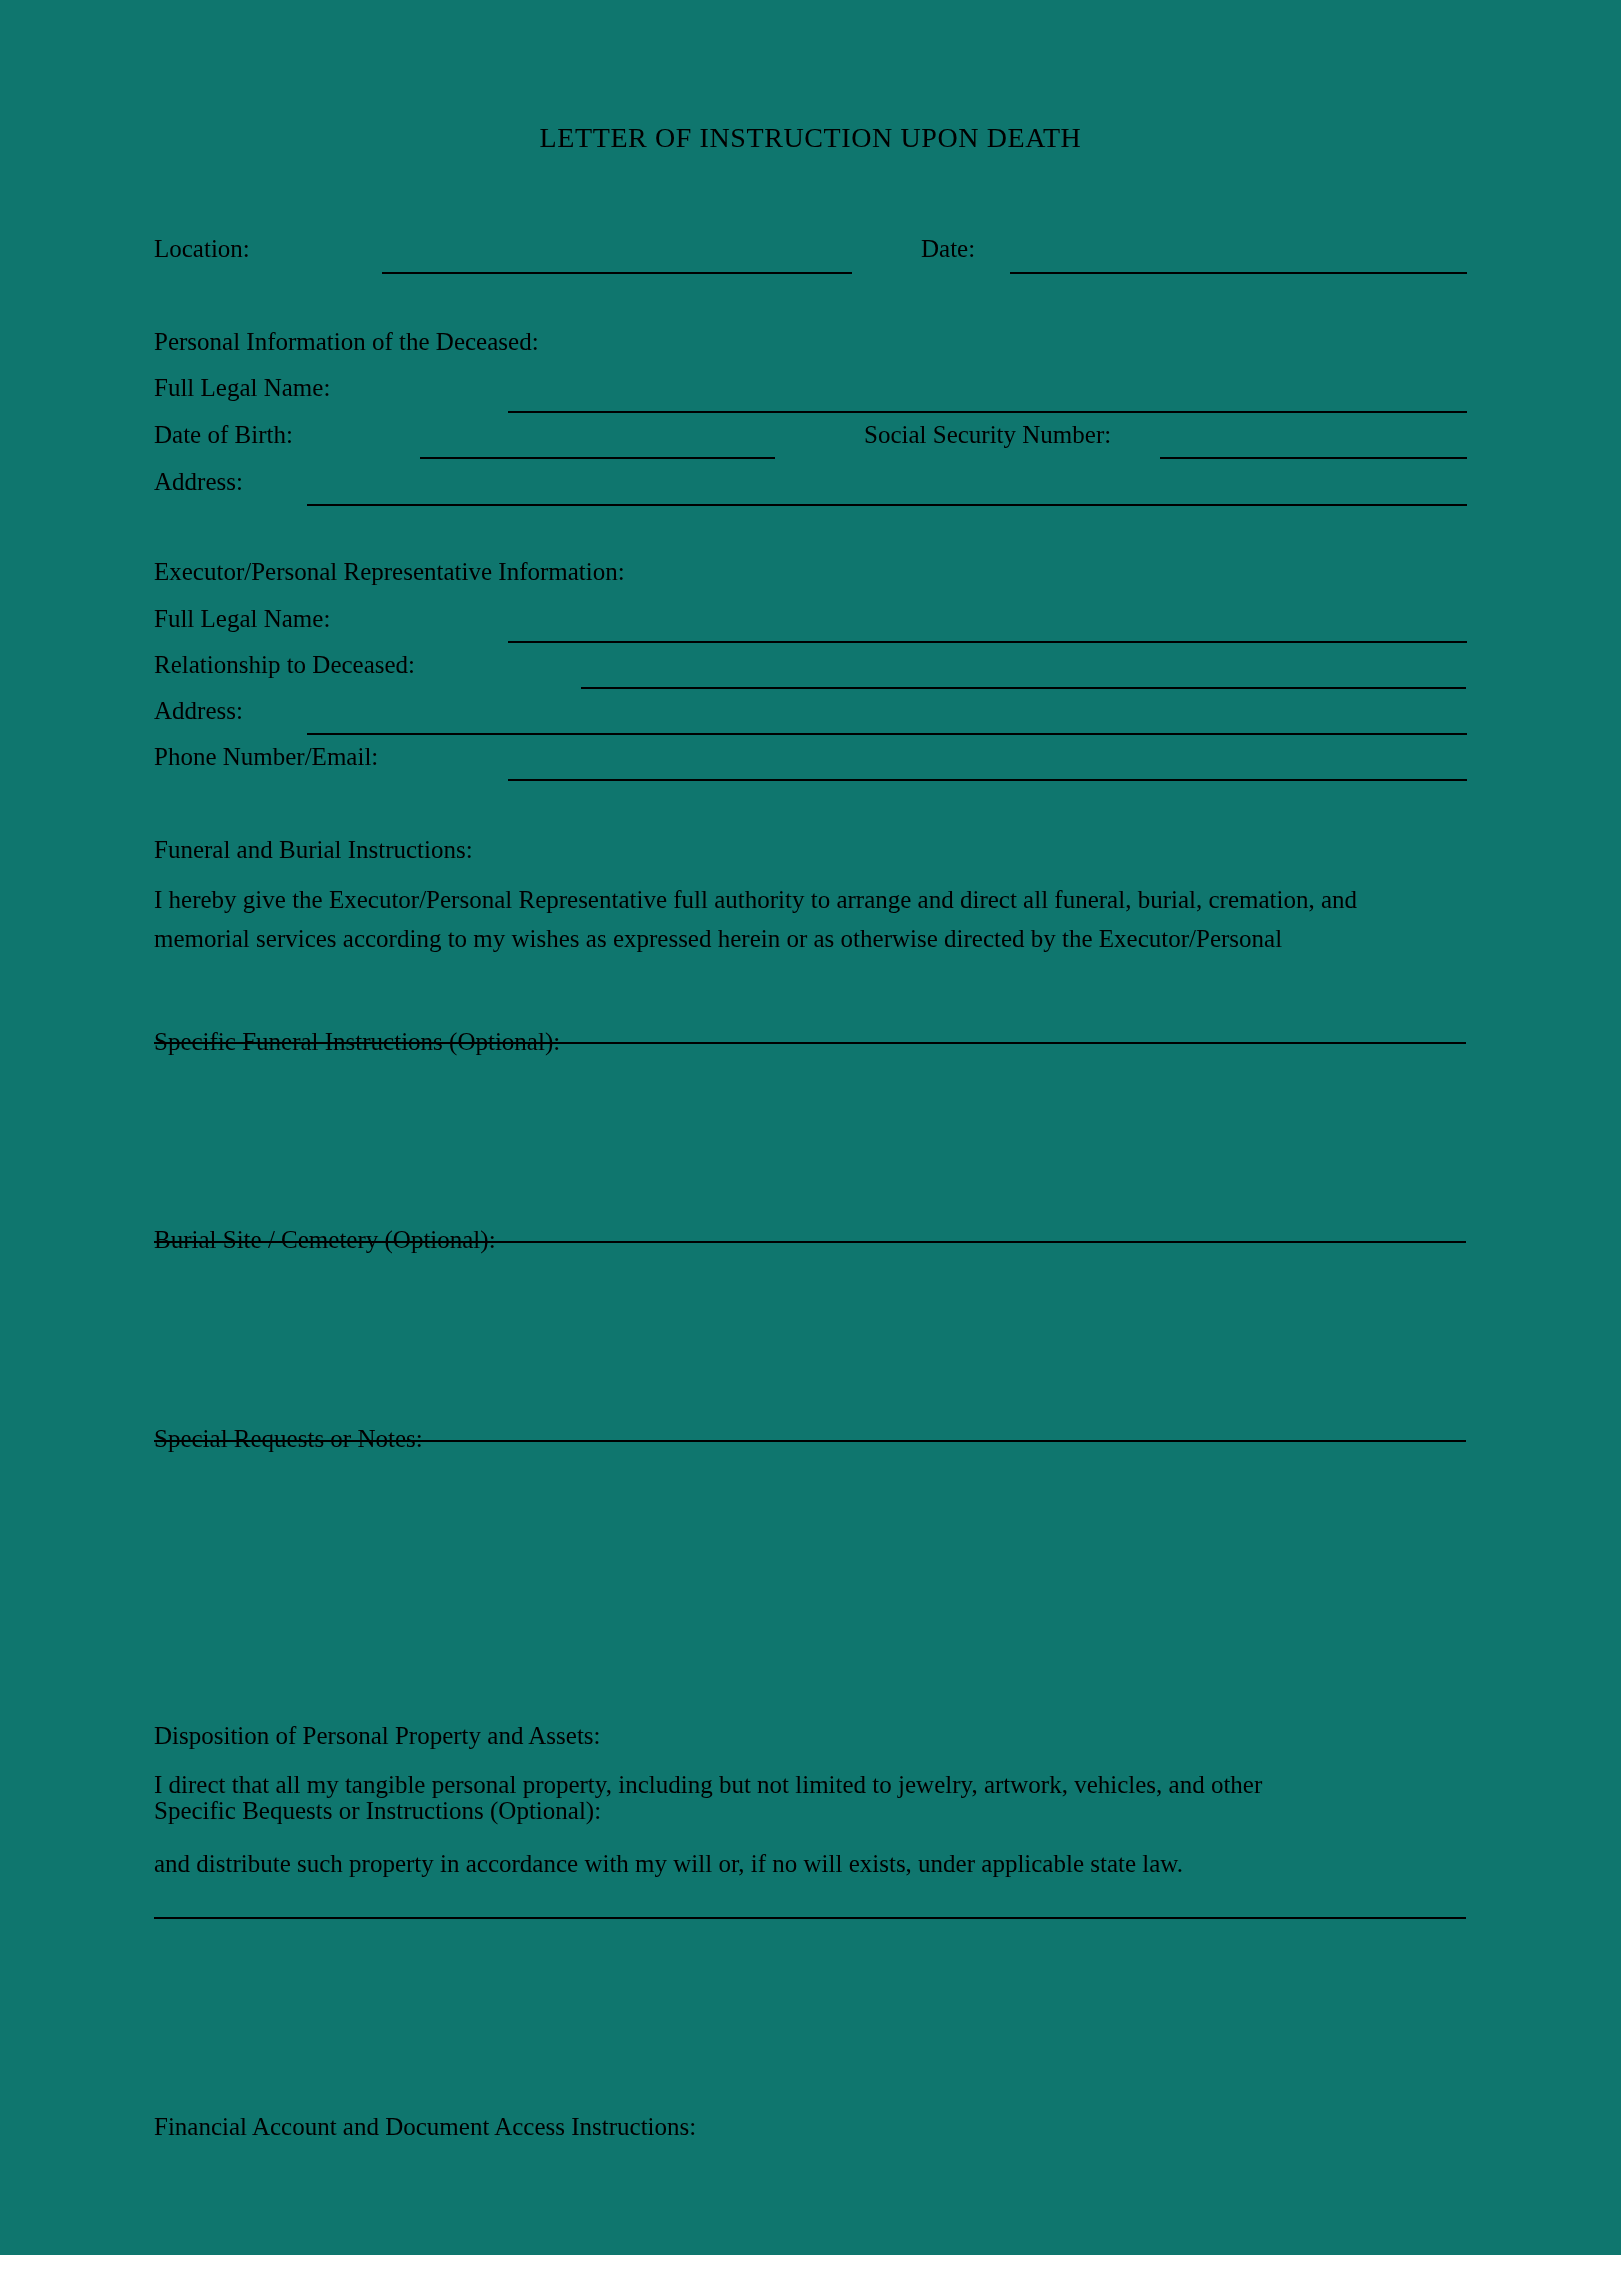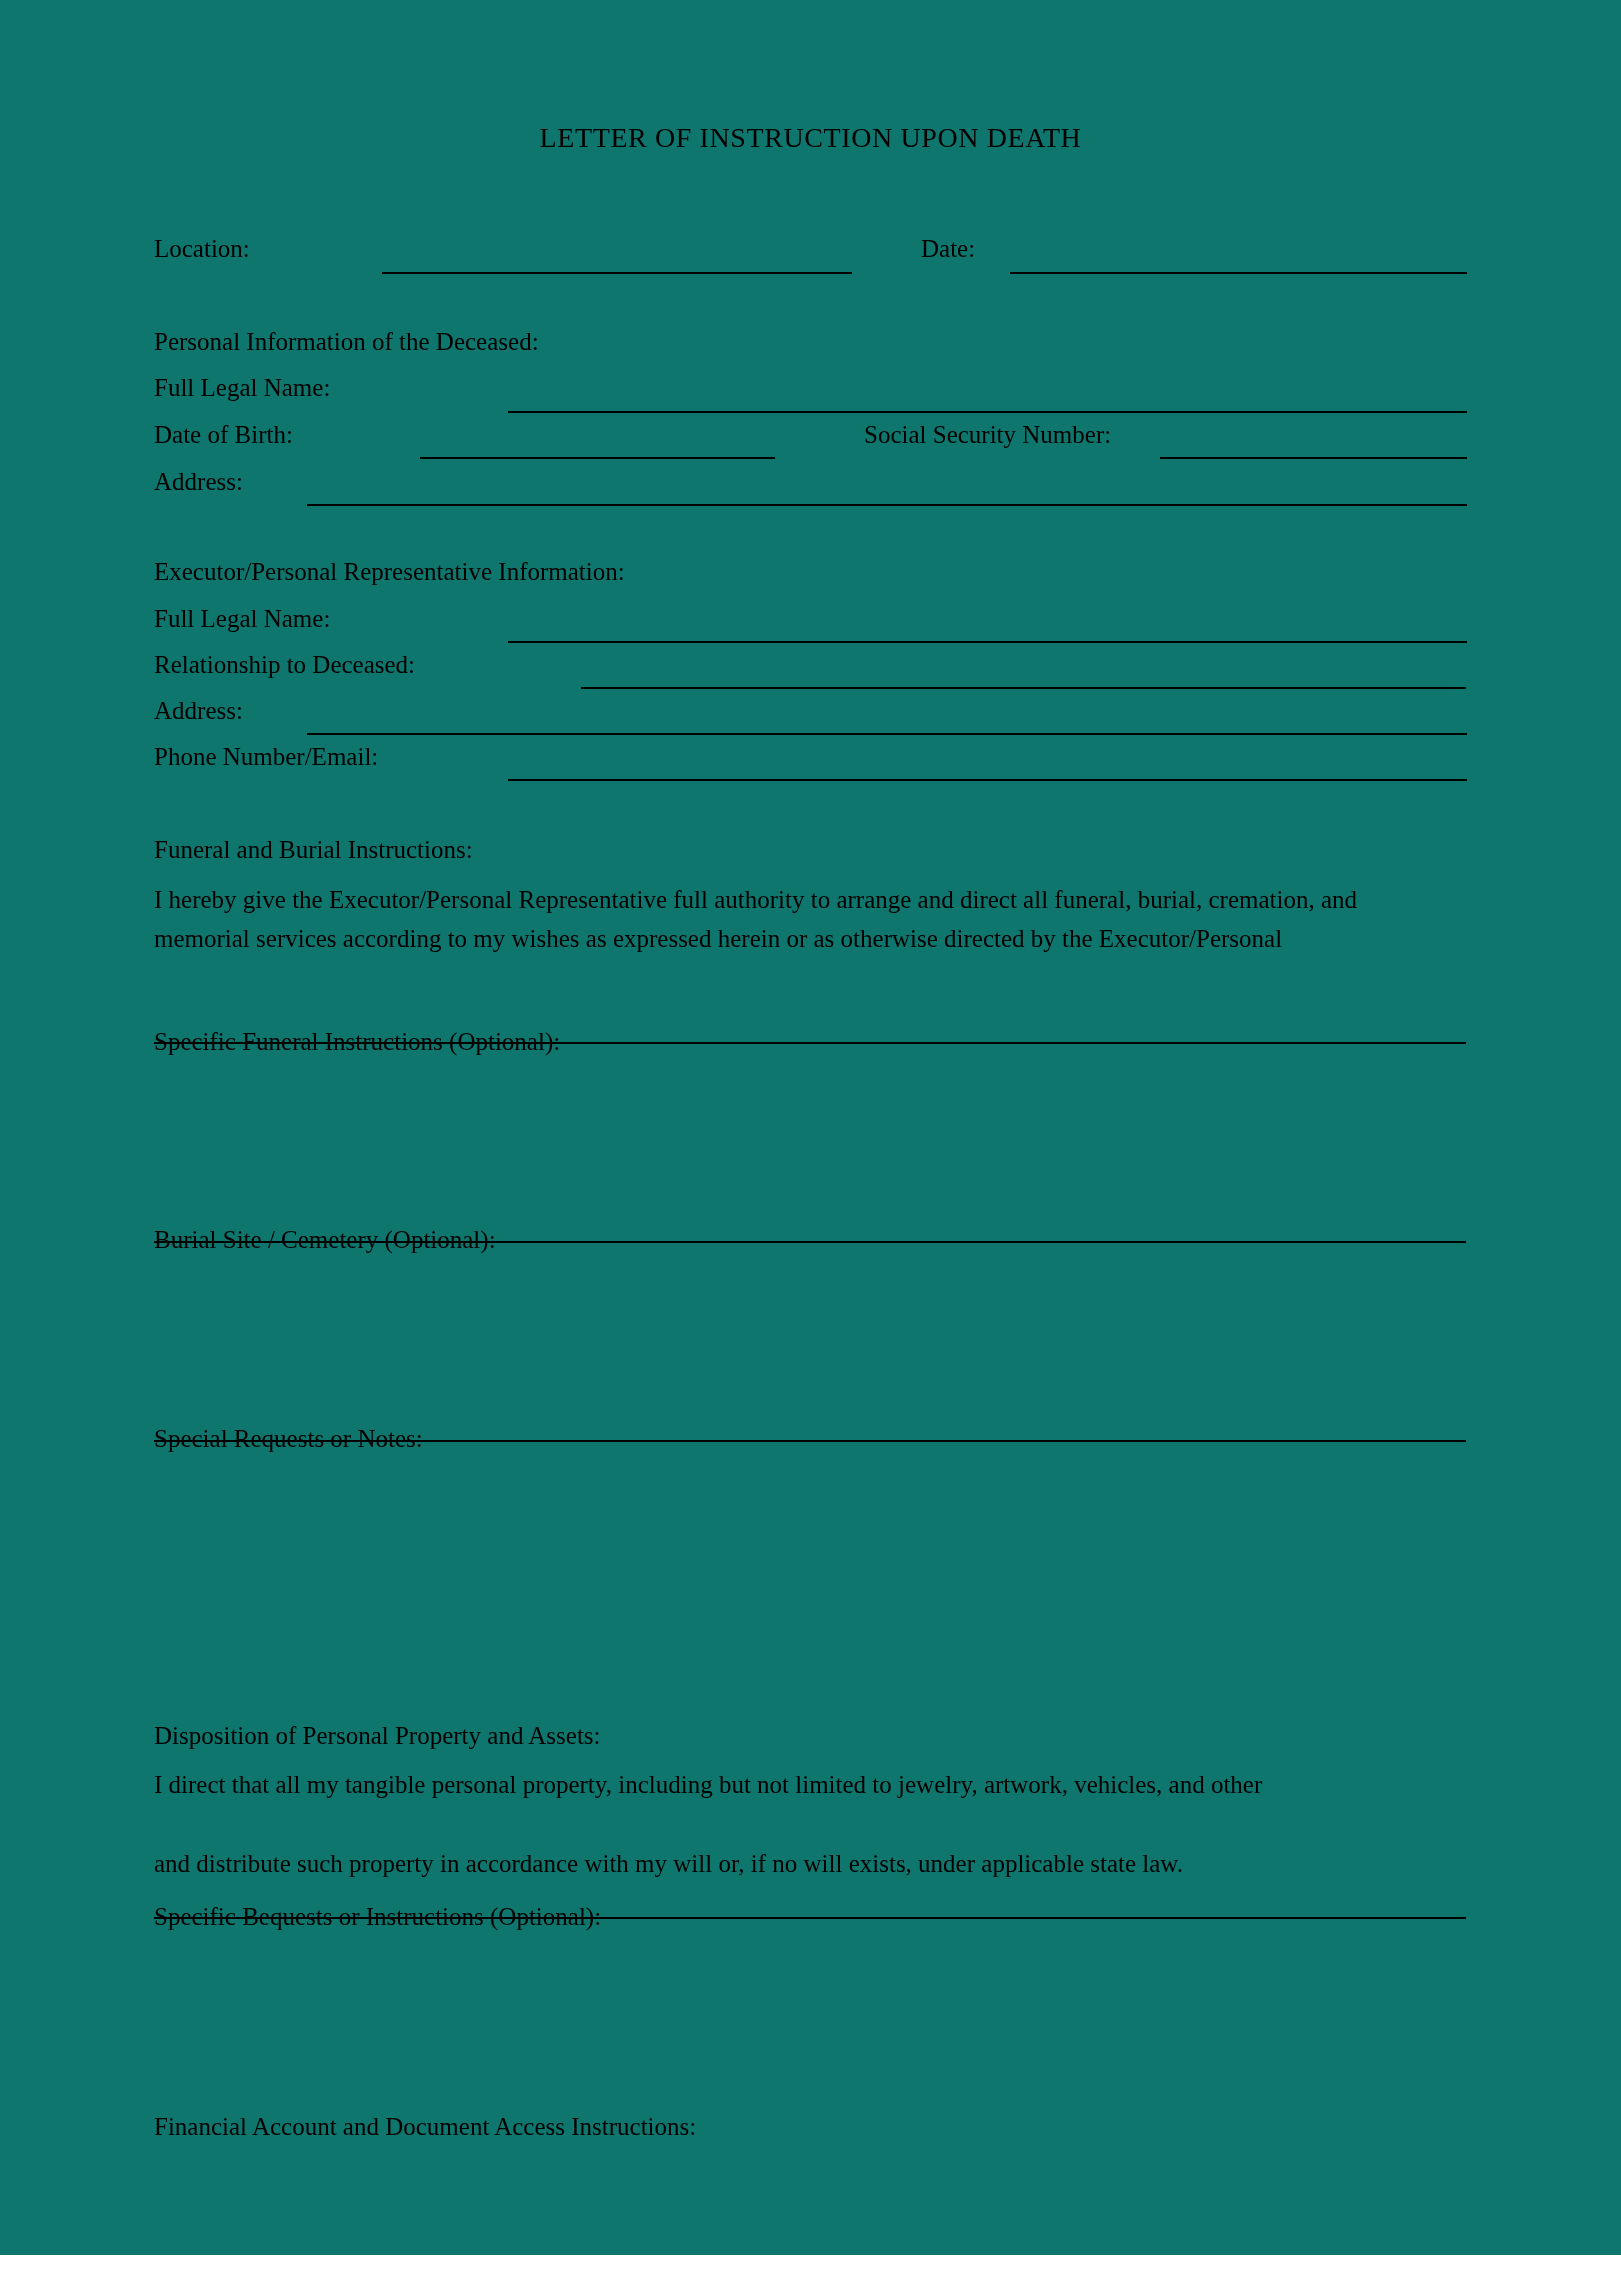--- a/index.html
+++ b/index.html
@@ -131,18 +131,18 @@
 
   <div class="rule-thin" style="left:154px; top:1440px; width:1312px;"></div>
   <div class="overlap-label" style="left:154px; top:1424px;">Special Requests or Notes:</div>
 
   <div class="section-head" style="left:154px; top:1721px;">Disposition of Personal Property and Assets:</div>
 
   <div class="para" style="left:154px; top:1765px; width:1318px;">I direct that all my tangible personal property, including but not limited to jewelry, artwork, vehicles, and other</div>
   <div class="para" style="left:154px; top:1844px; width:1318px;">and distribute such property in accordance with my will or, if no will exists, under applicable state law.</div>
 
   <div class="rule-thin" style="left:154px; top:1917px; width:1312px;"></div>
-  <div class="overlap-label" style="left:154px; top:1902px;">Specific Bequests or Instructions (Optional):</div>
+  <div class="overlap-label" style="left:154px; top:1796px;">Specific Bequests or Instructions (Optional):</div>
 
   <div class="section-head" style="left:154px; top:2112px;">Financial Account and Document Access Instructions:</div>
 
 </div>
 
 
 </body></html>

